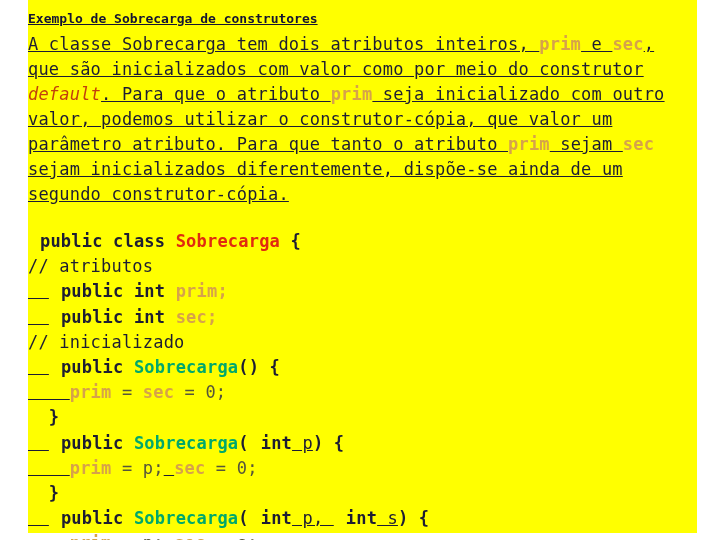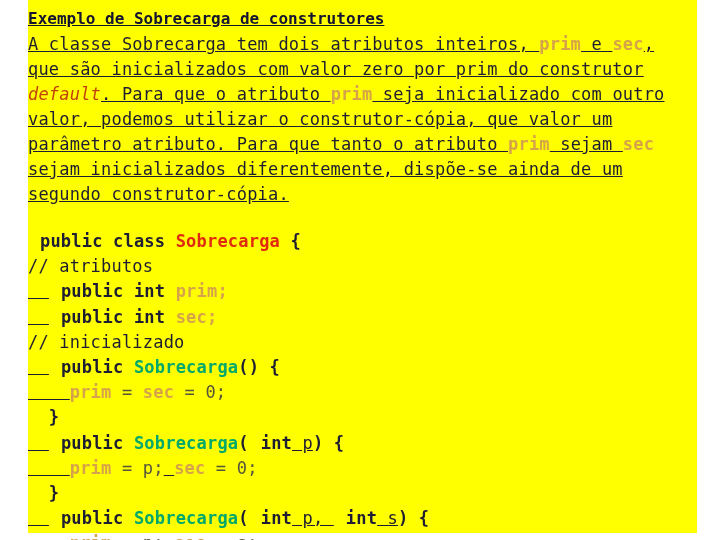--- a/index.html
+++ b/index.html
@@ -29,21 +29,21 @@
   }
   #content {
     position: absolute;
     left: 28px;
     top: 7px;
     width: 680px;
   }
 
   .title {
     font-family: "DejaVu Sans Mono", "Liberation Mono", monospace;
-    font-size: 16px;
+    font-size: 13px;
     font-weight: bold;
     color: #141432;
     text-decoration: underline;
     letter-spacing: 0px;
     line-height: 24px;
     white-space: pre;
     margin: 0 0 1px 0;
   }
 
   .para {
@@ -83,21 +83,21 @@
 
 <div id="slide">
 
   <div id="yellow-panel"></div>
 
   <div id="content">
 
     <div class="title">Exemplo de Sobrecarga de construtores</div>
 
     <div class="para"><span class="plain">A classe Sobrecarga tem dois atributos inteiros, </span><span class="field">prim</span><span class="plain"> e </span><span class="field">sec</span><span class="plain">,</span>
-<span class="plain">que são inicializados com valor zero por prim do construtor</span>
+<span class="plain">que são inicializados com valor como por meio do construtor</span>
 <span class="ital">default</span><span class="plain">. Para que o atributo </span><span class="field">prim</span><span class="plain"> seja inicializado com outro</span>
 <span class="plain">valor, podemos utilizar o construtor-cópia, que valor um</span>
 <span class="plain">parâmetro atributo. Para que tanto o atributo </span><span class="field">prim</span><span class="plain"> sejam </span><span class="field">sec</span>
 <span class="plain">sejam inicializados diferentemente, dispõe-se ainda de um</span>
 <span class="plain">segundo construtor-cópia.</span></div>
 
     <div class="code code-block"><span class="kw">public class </span><span class="cls-red">Sobrecarga</span><span class="brace"> {</span>
 <span class="cmt">// atributos</span>
 <span class="plain">  </span><span class="kw">public int </span><span class="field">prim</span><span class="field">;</span>
 <span class="plain">  </span><span class="kw">public int </span><span class="field">sec</span><span class="field">;</span>

